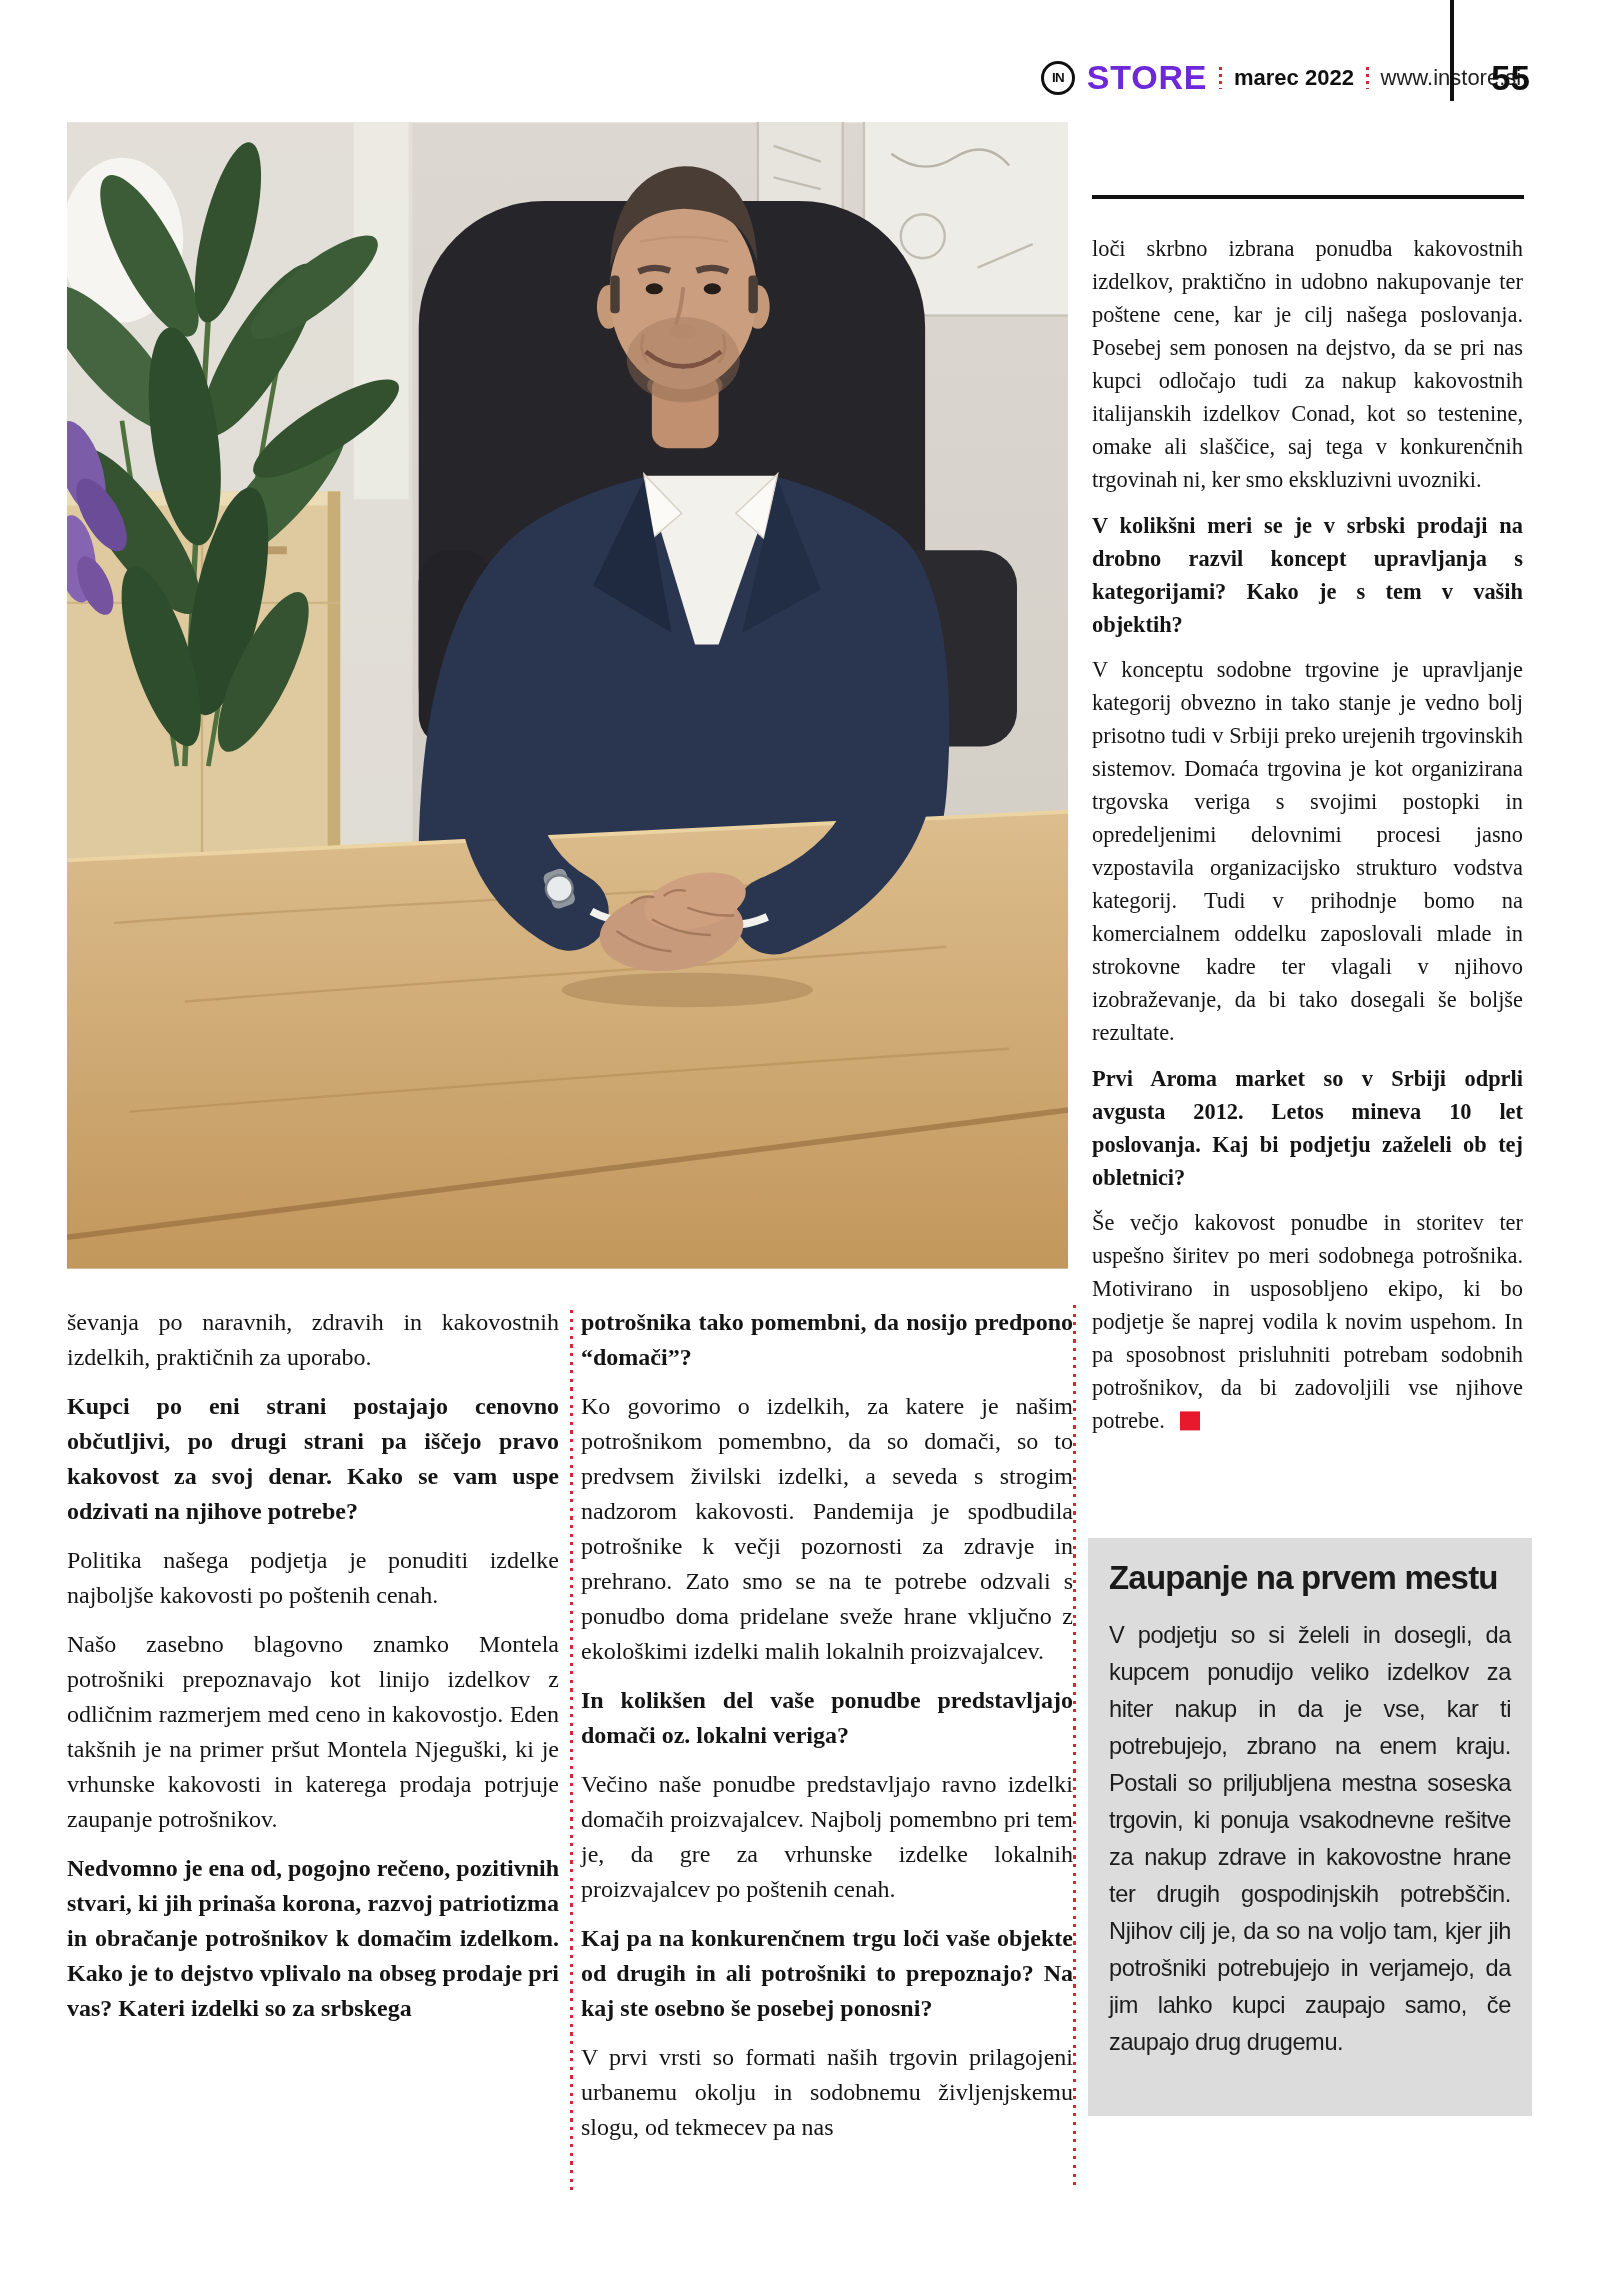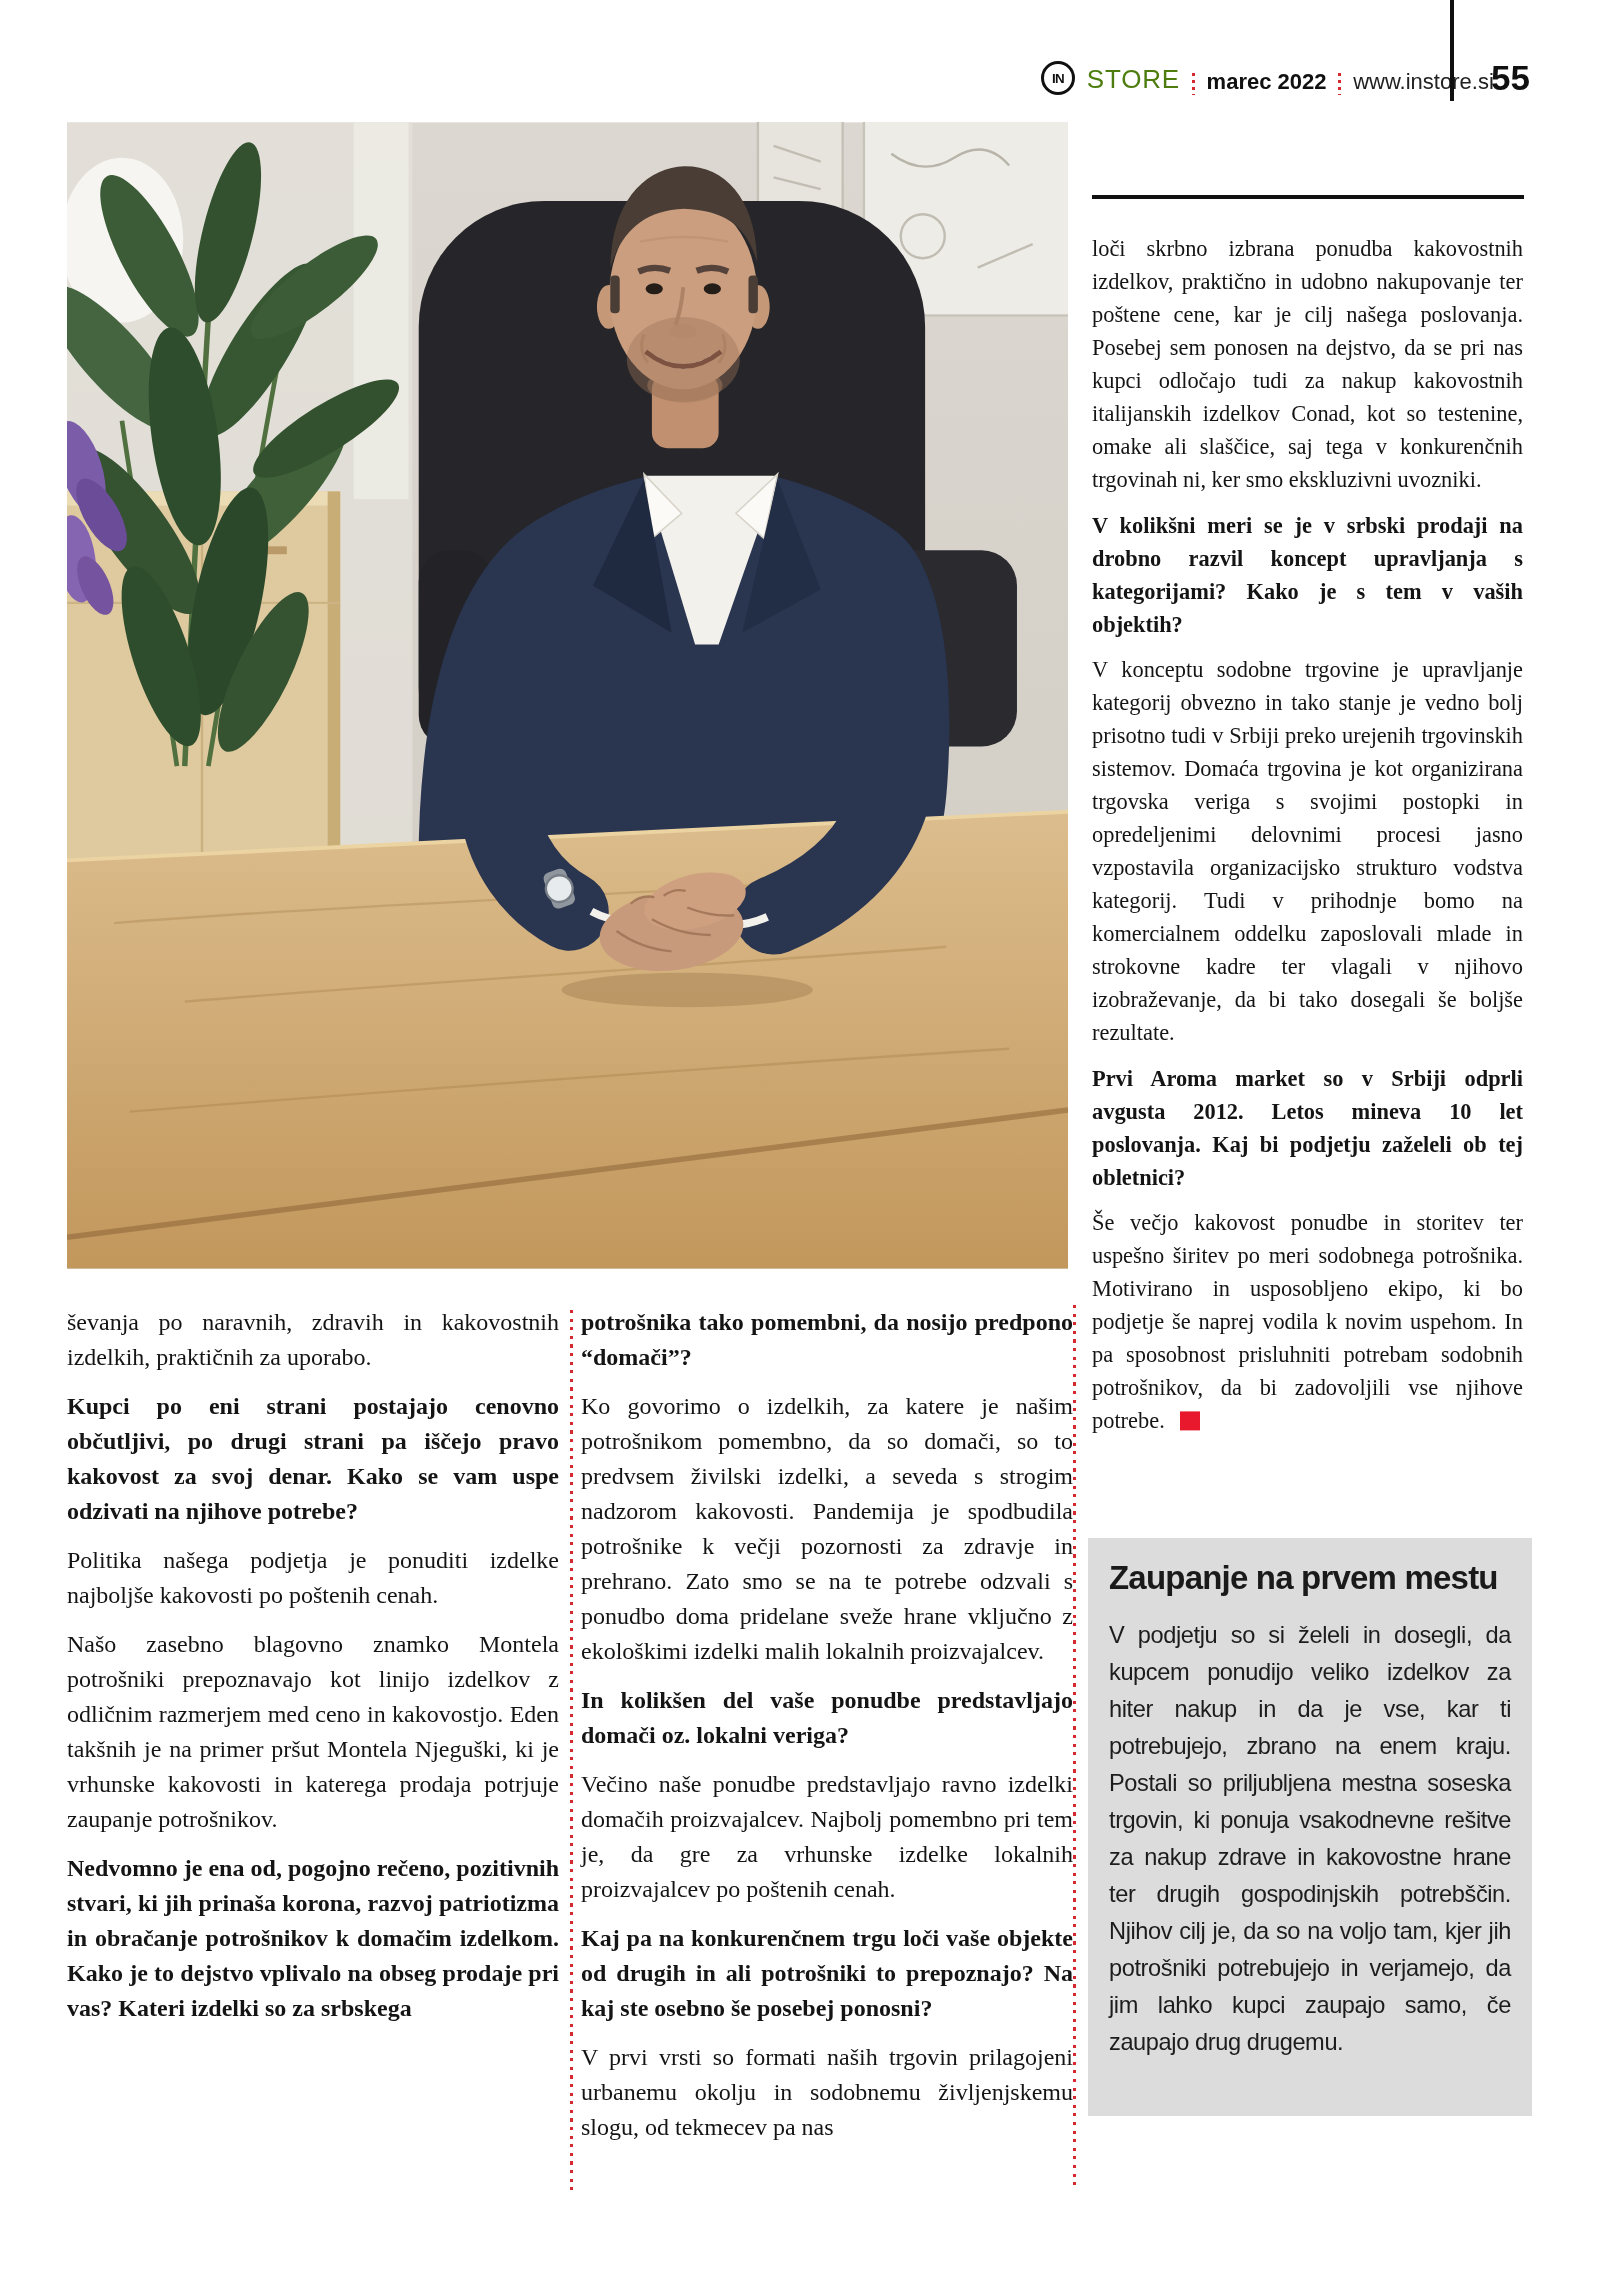--- a/index.html
+++ b/index.html
@@ -1,26 +1,26 @@
 <!DOCTYPE html>
 <html style="font-size:12.6px"><head>
 <meta charset="utf-8">
 <style>
   html,body{margin:0;padding:0;background:#ffffff;}
   body{width:1623px;}
   .page{position:relative;width:1623px;height:2295px;background:#ffffff;overflow:hidden;
         font-family:"Liberation Serif",serif;color:#141414;}
 
   
-  .hdr-brand{position:absolute;left:1041px;top:60px;height:35px;display:flex;align-items:flex-end;gap:11.8px;
+  .hdr-brand{position:absolute;left:1041px;top:60px;height:35px;display:flex;align-items:center;gap:11.8px;
              font-family:"Liberation Sans",sans-serif;white-space:nowrap;}
   .logo-circle{width:28px;height:28px;border:3.1px solid #101010;border-radius:50%;
                display:flex;align-items:center;justify-content:center;
                font-weight:700;font-size:13.4px;letter-spacing:-0.8px;color:#101010;}
-  .brand-name{font-weight:400;font-size:26px;letter-spacing:0.8px;color:#4d7c0f;}
+  .brand-name{font-weight:700;font-size:34px;letter-spacing:0.8px;color:#6d28d9;}
   .hdr-dot{width:3.1px;height:22px;background-image:repeating-linear-gradient(to bottom,#d6292f 0 3.1px,transparent 3.1px 7px);}
   .issue{font-weight:700;font-size:22px;color:#101010;}
   .site{font-weight:400;font-size:22px;color:#222;text-decoration:none;}
   .vbar{position:absolute;left:1450px;top:0;width:3.9px;height:101px;background:#101010;}
   .pagenum{position:absolute;left:1475px;top:58px;width:71px;text-align:center;
            font-family:"Liberation Sans",sans-serif;font-weight:700;font-size:35px;color:#101010;}
 
   
   .photo{position:absolute;left:67px;top:122px;width:1001px;height:1147px;margin:0;overflow:hidden;}
   .photo svg{display:block;}

